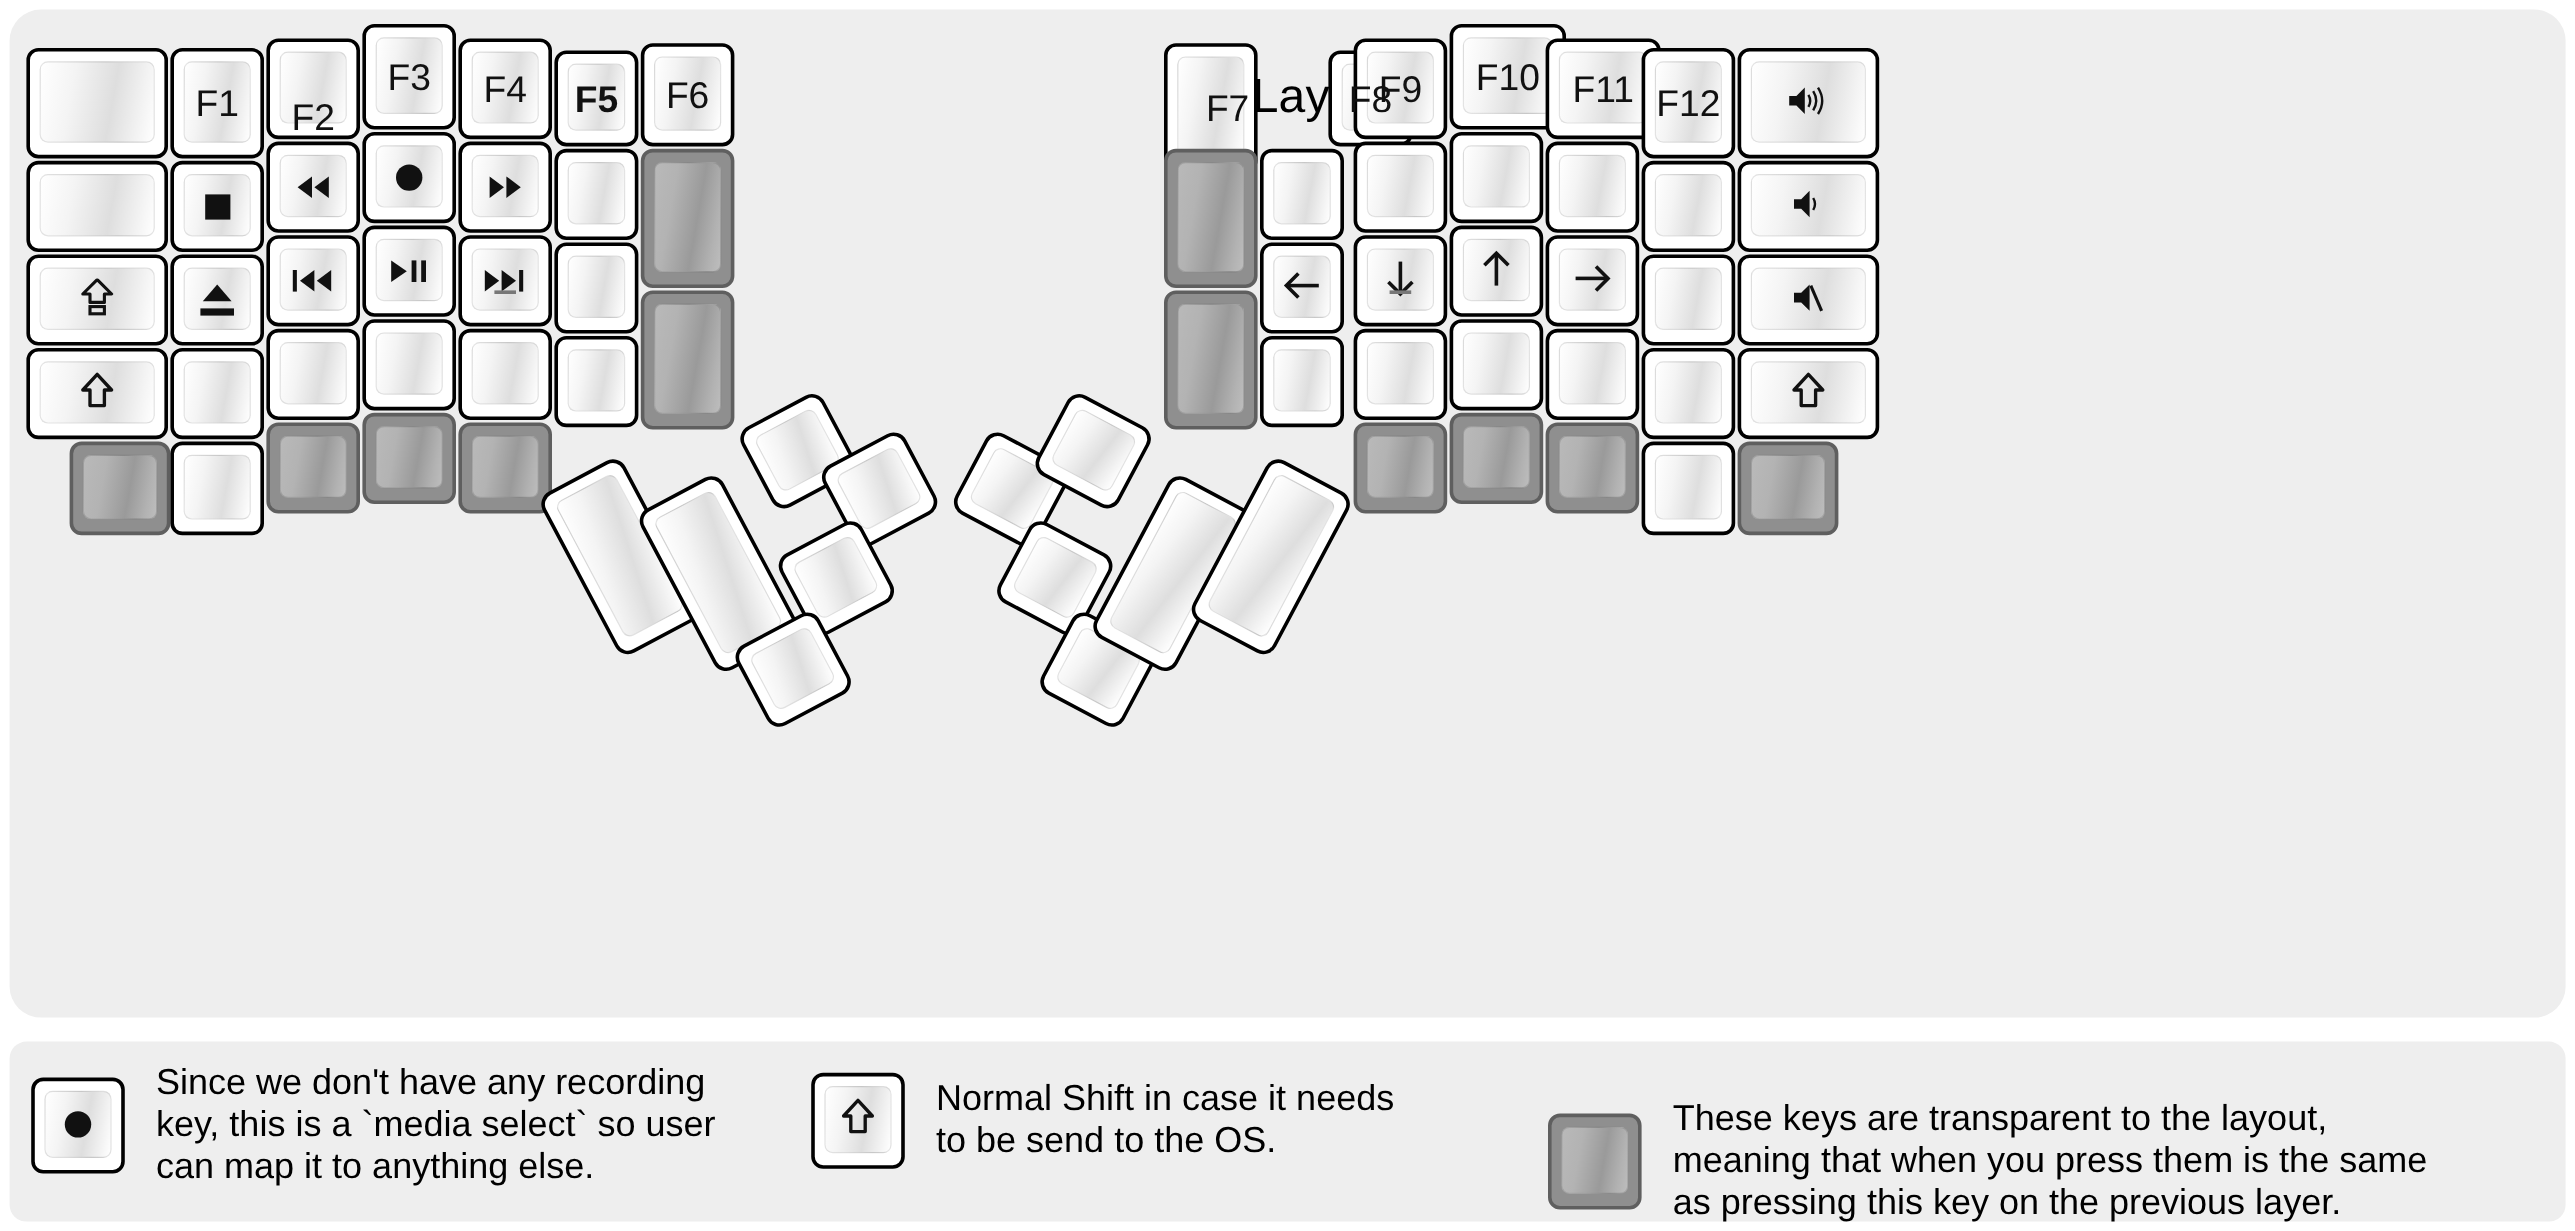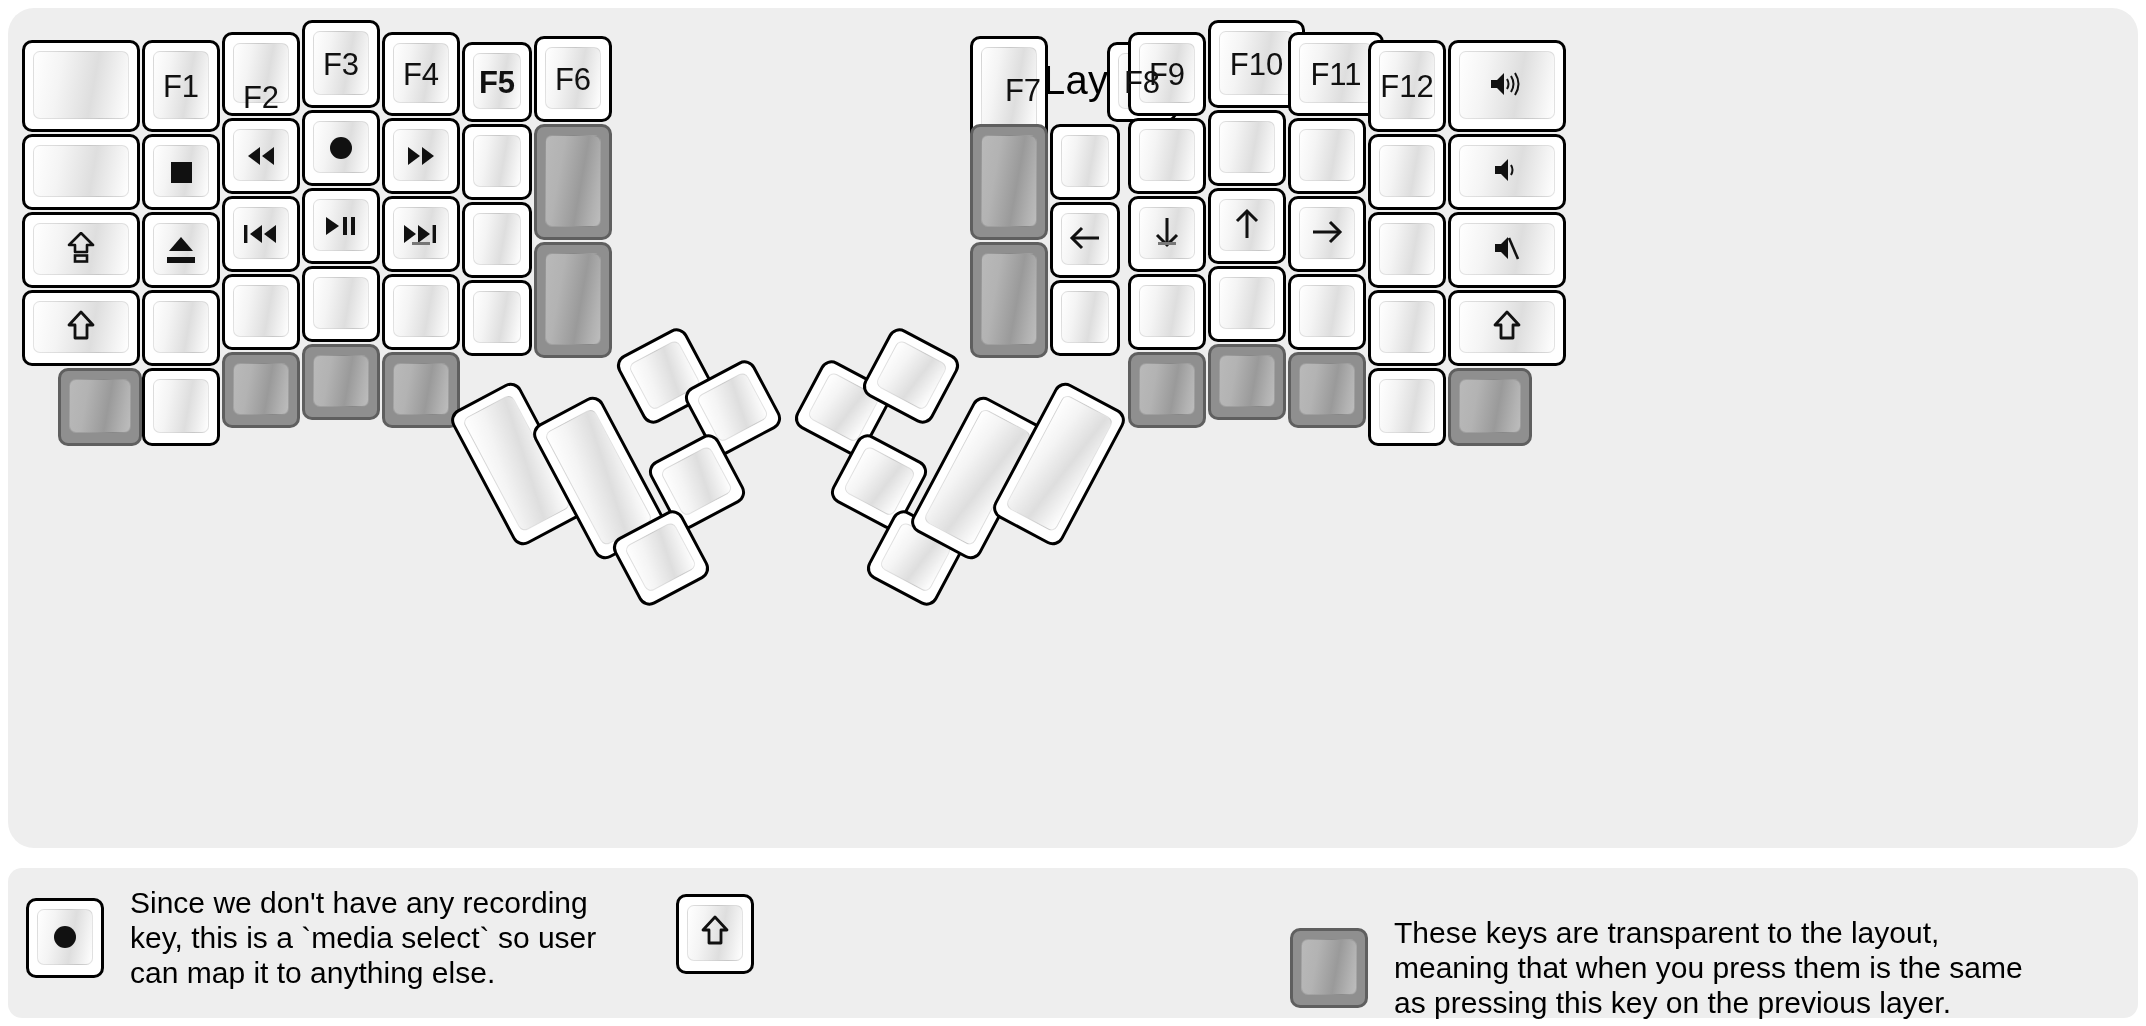--- a/index.html
+++ b/index.html
@@ -488,20 +488,22 @@
 can map it to anything else.</div>
       </div>
       <div class="legend-item" style="left: 668px; top: 26px;">
         <div class="legend-key">
           <div class="cap">
             <span class="glyph"><svg width="28" height="31" viewBox="0 0 28 31" xmlns="http://www.w3.org/2000/svg" fill="#111">
                 <path d="M14 2 L26 15 H20 V28 H8 V15 H2 Z" fill="none" stroke="#111" stroke-width="2.8" stroke-linejoin="round"></path>
               </svg></span>
           </div>
         </div>
+        <div class="legend-text">Normal Shift in case it needs
+to be send to the OS.</div>
       </div>
       <div class="legend-item" style="left: 1282px; top: 22px; margin-top: 26px;">
         <div class="legend-key transparent">
           <div class="cap"></div>
         </div>
         <div class="legend-text">These keys are transparent to the layout,
 meaning that when you press them is the same
 as pressing this key on the previous layer.</div>
       </div>
     </div>

